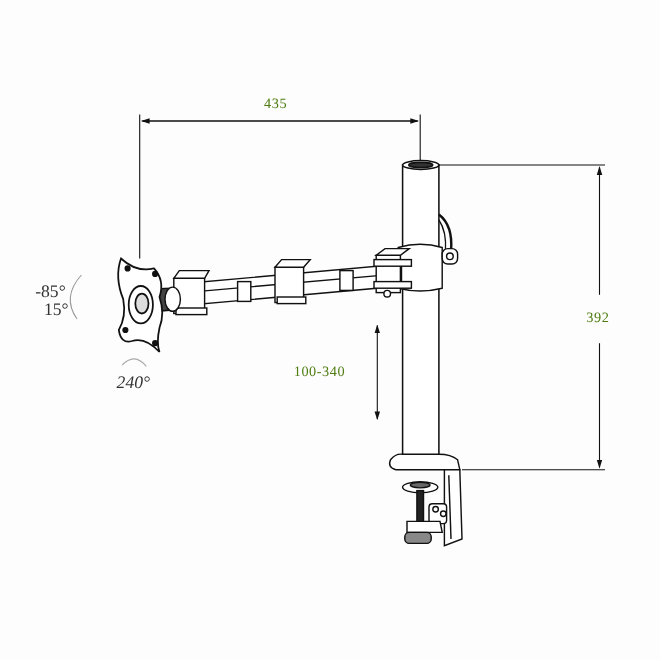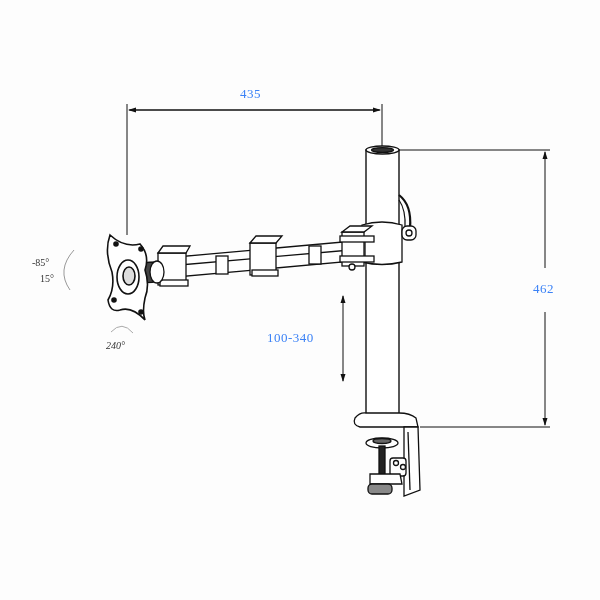--- a/index.html
+++ b/index.html
@@ -1,19 +1,19 @@
 <!DOCTYPE html>
 <html><head>
   <meta charset="utf-8">
   <style>
     html, body { margin: 0; padding: 0; background: #ffffff; }
     #canvas { position: relative; width: 600px; height: 600px; background: #fdfdfd; overflow: hidden; }
     svg { position: absolute; left: 0; top: 0; }
-    .dim-text { position: absolute; font-family: "Liberation Serif", serif; font-size: 13px; color: #3b82f6; letter-spacing: 0.5px; }
-    .angle-text { position: absolute; font-family: "Liberation Serif", serif; font-size: 10px; color: #333; font-style: italic; }
+    .dim-text { position: absolute; font-family: "Liberation Serif", serif; font-size: 13px; color: #4d7c0f; letter-spacing: 0.5px; }
+    .angle-text { position: absolute; font-family: "Liberation Serif", serif; font-size: 16px; color: #333; font-style: italic; }
   </style>
 </head>
 <body>
 
 <div id="canvas">
   <svg width="600" height="600" viewBox="0 0 600 600">
     <defs>
       <marker id="arr" markerWidth="8" markerHeight="8" refX="7" refY="4" orient="auto" markerUnits="userSpaceOnUse">
         <path d="M0,1.5 L8,4 L0,6.5 Z" fill="#111"></path>
       </marker>
@@ -103,18 +103,18 @@
       <rect x="379" y="446" width="6" height="30" fill="#222"></rect>
       <rect x="390" y="458" width="16" height="18" rx="3"></rect>
       <circle cx="396" cy="463" r="2.5"></circle>
       <circle cx="403" cy="467" r="2.5"></circle>
       <path d="M370,474 L400,474 L402,484 L370,484 Z"></path>
       <rect x="368" y="484" width="24" height="10" rx="4" fill="#888"></rect>
     </g>
   </svg>
 
   <div class="dim-text" style="left:240px; top:86px;">435</div>
-  <div class="dim-text" style="left:533px; top:281px;">462</div>
+  <div class="dim-text" style="left:533px; top:281px;">392</div>
   <div class="dim-text" style="left:267px; top:330px;">100-340</div>
   <div class="angle-text" style="left:32px; top:257px; font-style:normal;">-85°</div>
   <div class="angle-text" style="left:40px; top:273px; font-style:normal;">15°</div>
   <div class="angle-text" style="left:106px; top:340px;">240°</div>
 </div>
 
 </body></html>

